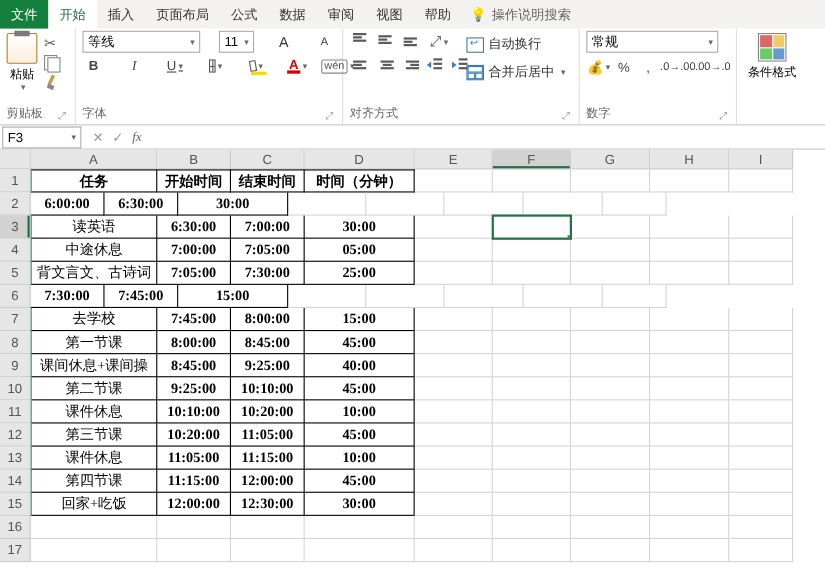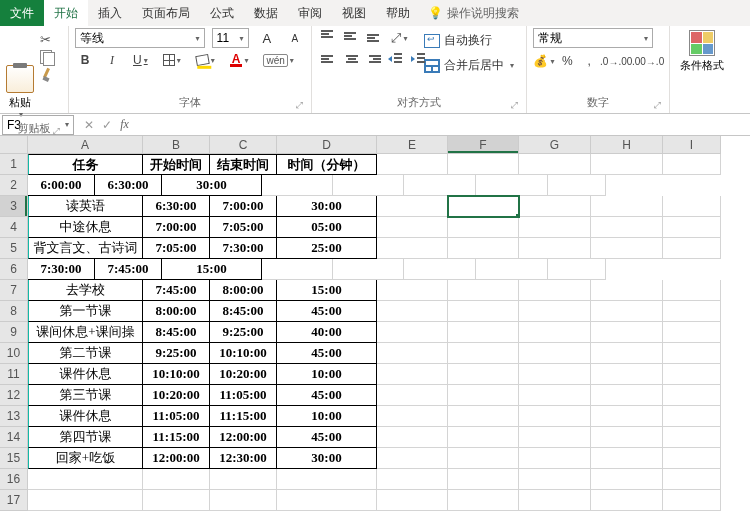--- a/index.html
+++ b/index.html
@@ -8,37 +8,37 @@
 .tabbar { display: flex; align-items: center; height: 26px; background: #f3f2f1; font-size: 12px; }
 .tab { padding: 0 10px; height: 26px; line-height: 26px; color: #333; cursor: pointer; }
 .tab.file { background: #15803d; color: #fff; }
 .tab.active { background: #fff; color: #217346; font-weight: 400; }
 .tell-me { display: flex; align-items: center; padding: 0 8px; color: #666; }
 .bulb { margin-right: 4px; color: #666; }
 
 .ribbon { display: flex; height: 88px; background: #fff; border-bottom: 1px solid #c6c6c6; }
 .group { display: flex; flex-direction: column; border-right: 1px solid #e1dfdd; padding: 2px 6px 0 6px; }
 .group-body { flex: 1; display: flex; align-items: flex-start; }
-.group-label { text-align: center; font-size: 11px; color: #666; padding: 2px 0 3px; position: relative; }
+.group-label { text-align: left; font-size: 11px; color: #666; padding: 2px 0 3px; position: relative; }
 .group-label .launcher { position: absolute; right: 2px; bottom: 2px; font-size: 9px; color: #888; }
 
-.clip-col { display: flex; flex-direction: column; align-items: center; margin-top: 35px; }
+.clip-col { display: flex; flex-direction: column; align-items: center; }
 .paste-icon { width: 28px; height: 28px; margin: 2px 0; border: 1px solid #b57b32; background: linear-gradient(#fff,#f9eeda); position: relative; border-radius: 2px; }
 .paste-icon::before { content: ""; position: absolute; top: -3px; left: 6px; width: 14px; height: 5px; background: #7a7a7a; border-radius: 1px; }
 .clip-side { display: flex; flex-direction: column; gap: 4px; padding: 4px 4px 0 6px; }
 .clip-icon { width: 18px; height: 14px; position: relative; }
 .scissors::before { content: "✂"; font-size: 13px; color: #555; }
 .copy-icon::before { content: ""; position: absolute; width: 10px; height: 12px; border: 1px solid #888; top: 0; left: 0; background: #fff; }
 .copy-icon::after { content: ""; position: absolute; width: 10px; height: 12px; border: 1px solid #888; top: 2px; left: 3px; background: #fff; }
 .brush::before { content: ""; position: absolute; width: 3px; height: 10px; background: #c99a4b; left: 5px; top: 0; transform: rotate(25deg); }
 .brush::after { content: ""; position: absolute; width: 6px; height: 4px; background: #888; left: 3px; top: 9px; transform: rotate(25deg); }
 .dd { font-size: 8px; color: #666; margin-left: 2px; vertical-align: middle; }
 
 .font-col { display: flex; flex-direction: column; width: 230px; gap: 2px; }
-.row { display: flex; align-items: flex-end; gap: 7px; }
+.row { display: flex; align-items: flex-end; gap: 17px; }
 .combo { height: 20px; border: 1px solid #ababab; background: #fff; display: flex; align-items: center; justify-content: space-between; padding: 0 4px; }
 .font-name { width: 134px; }
 .font-size { width: 38px; }
 .aplus, .aminus { font-size: 13px; padding: 0 3px; color: #333; }
 .aminus { font-size: 10px; }
 .btn { height: 20px; min-width: 20px; display: flex; align-items: center; justify-content: center; padding: 0 3px; color: #444; border: 1px solid transparent; }
 .bold { font-weight: bold; }
 .italic { font-style: italic; font-family: serif; }
 .underline { text-decoration: underline; }
 .border-ic { width: 12px; height: 12px; border: 1px solid #555; display: inline-block; position: relative; }

